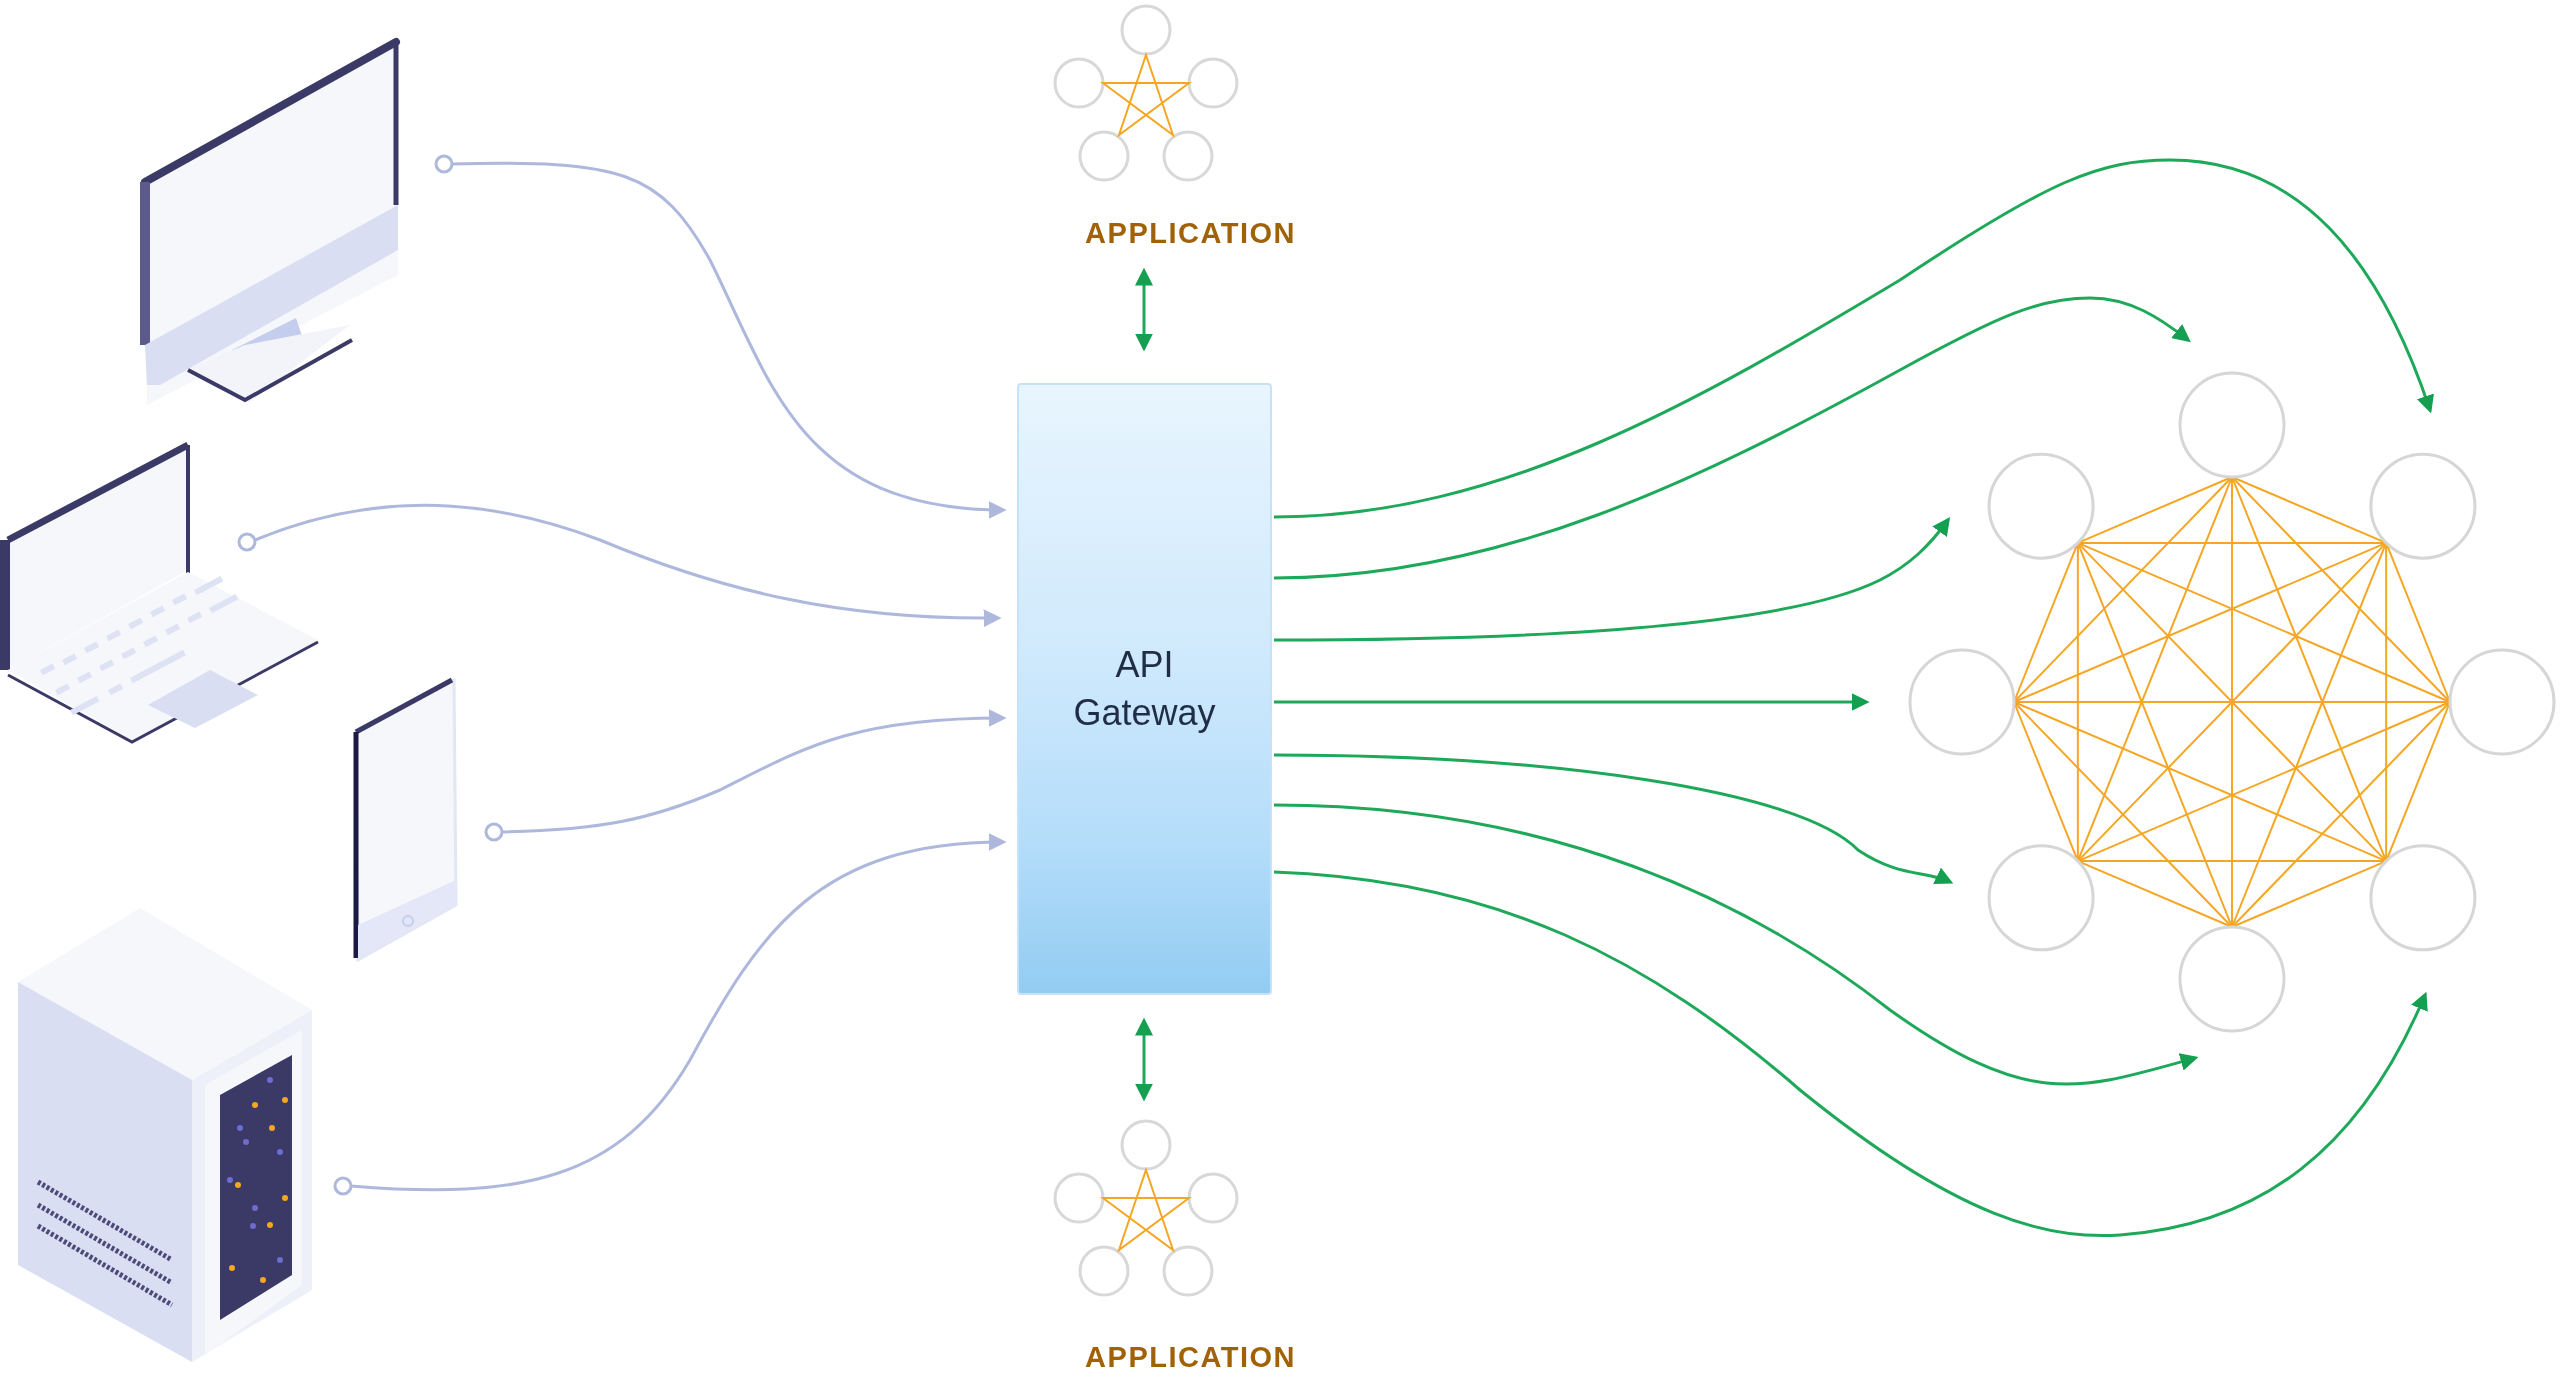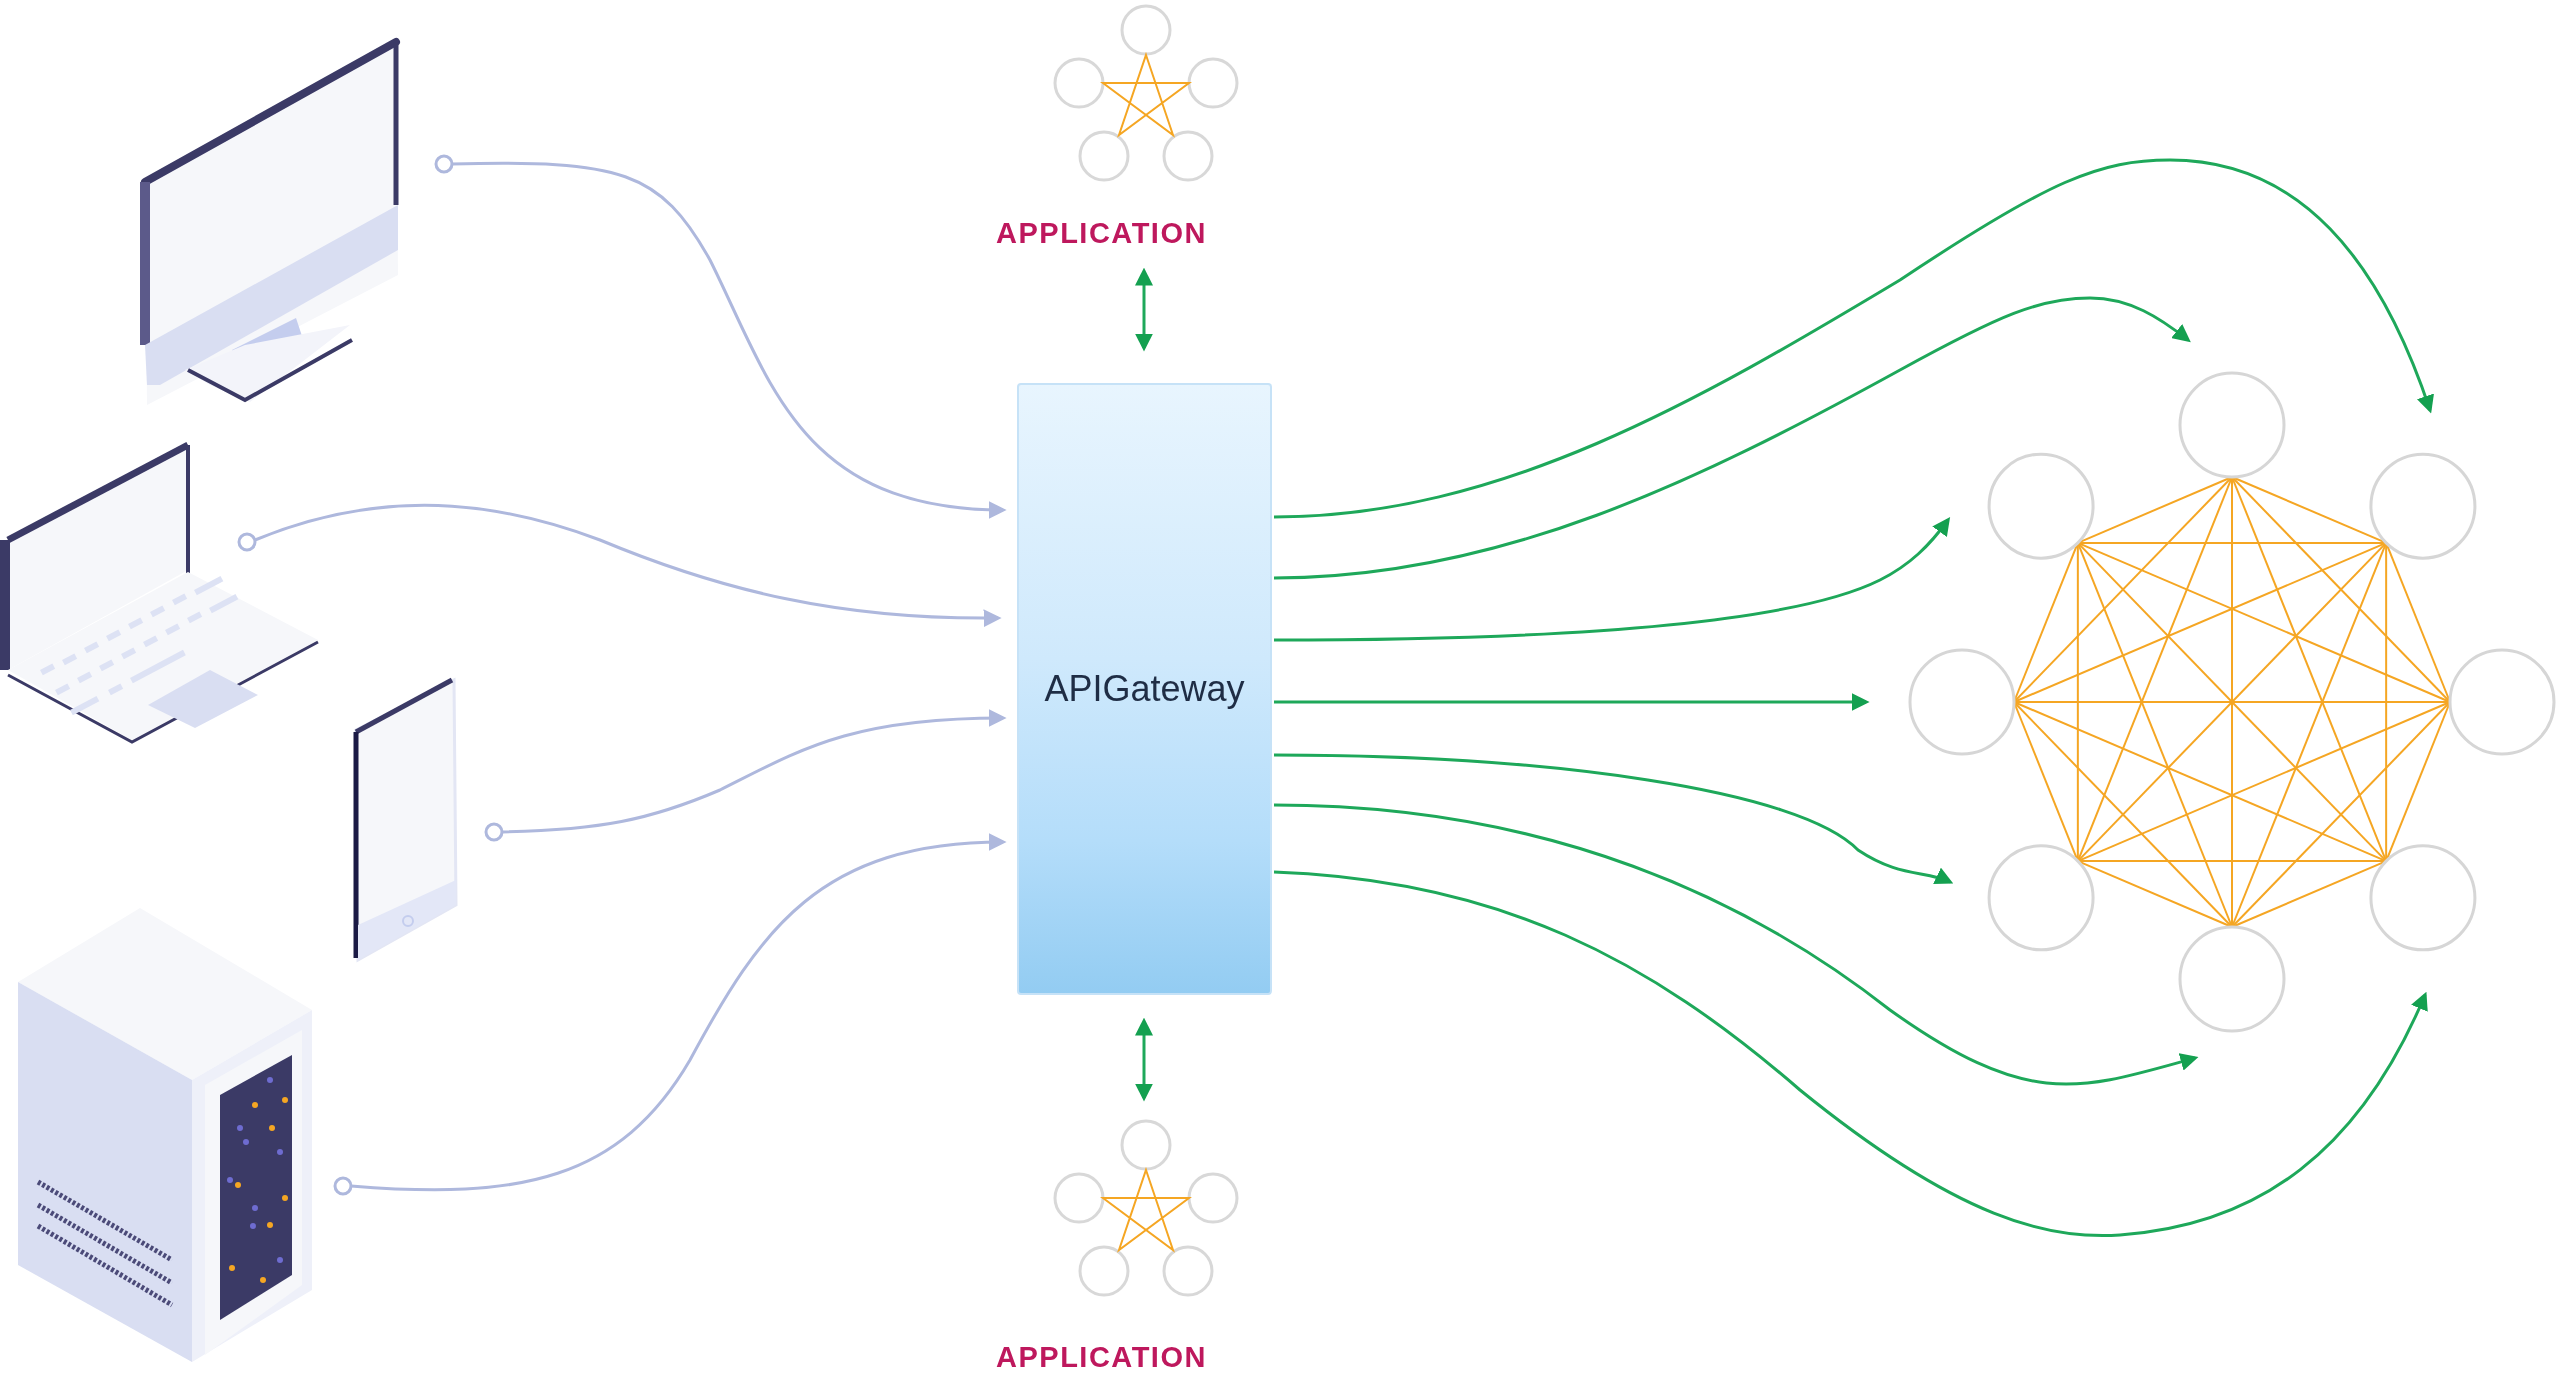--- a/index.html
+++ b/index.html
@@ -1,22 +1,22 @@
 <!DOCTYPE html>
 <html><head>
 <meta charset="utf-8">
 <style>
   html, body { margin: 0; padding: 0; background: #ffffff; }
   body { width: 2560px; height: 1373px; position: relative; overflow: hidden; font-family: "Liberation Sans", sans-serif; }
   #stage { position: absolute; left: 0; top: 0; width: 2560px; height: 1373px; }
-  .label { position: absolute; font-family: "Liberation Sans", sans-serif; font-weight: 700; color: #be185d; letter-spacing: 1.5px; font-size: 29px; text-align: left; width: 300px; }
+  .label { position: absolute; font-family: "Liberation Sans", sans-serif; font-weight: 700; color: #a16207; letter-spacing: 1.5px; font-size: 29px; text-align: right; width: 300px; }
   #gateway { position: absolute; left: 1017px; top: 383px; width: 255px; height: 612px;
     background: linear-gradient(to bottom, #e8f5fe 0%, #cfe9fc 45%, #b4ddfa 75%, #93ccf2 100%);
     border: 2px solid #c6e2f7; border-radius: 4px; box-sizing: border-box;
-    display: flex; align-items: center; justify-content: center; }
+    display: flex; flex-direction: column; align-items: center; justify-content: center; }
   #gateway span { font-family: "Liberation Sans", sans-serif; font-size: 36px; color: #1f2d45; line-height: 48px; }
 </style>
 </head>
 <body>
 
 <svg id="stage" width="2560" height="1373" viewBox="0 0 2560 1373" xmlns="http://www.w3.org/2000/svg">
   <defs>
     <marker id="arrow-blue" viewBox="0 0 10 10" refX="8" refY="5" markerWidth="6" markerHeight="6" orient="auto">
       <path d="M0,0 L10,5 L0,10 z" fill="#aeb8dd"></path>
     </marker>

